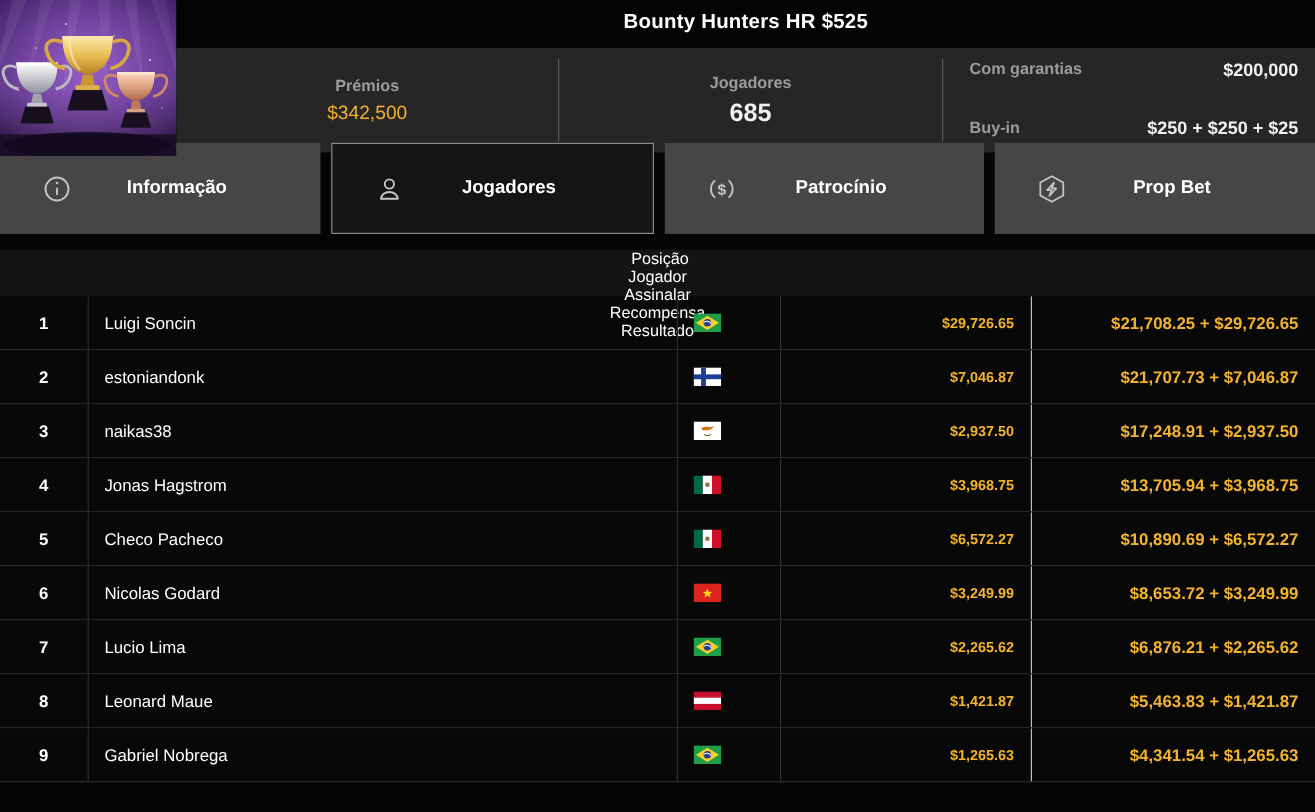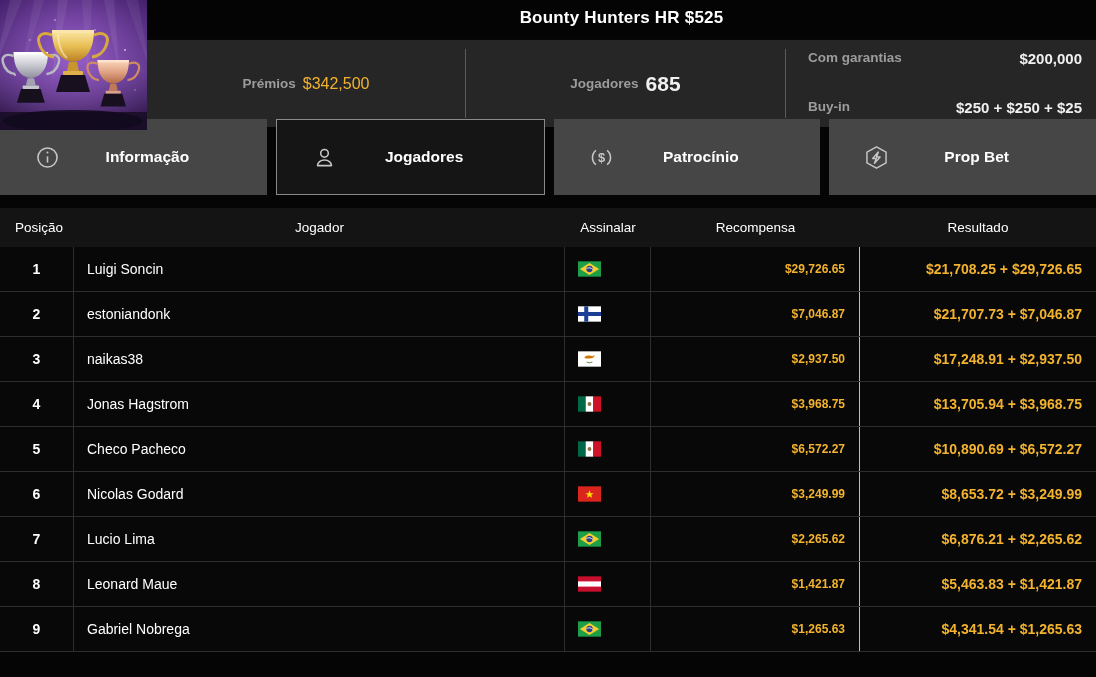--- a/index.html
+++ b/index.html
@@ -14,21 +14,21 @@
   .trophy-art { position:absolute; left:0; top:0; width:147px; height:130px; z-index:2; display:block; }
   .titlebar {
     margin-left:147px; height:36px; background:#040404;
     display:flex; align-items:center; justify-content:center;
   }
   .title { color:#ffffff; font-weight:700; font-size:17px; letter-spacing:.2px; }
   .stats {
     margin-left:147px; margin-top:4px; height:87px; background:#262626;
     display:flex; align-items:stretch;
   }
-  .stat-block { width:318px; display:flex; flex-direction:row; align-items:center; justify-content:center; gap:7px; }
+  .stat-block { width:318px; display:flex; flex-direction:column; align-items:center; justify-content:center; gap:7px; }
   .stat-block.second { width:319px; }
   .vdiv { width:1px; background:#5a5a5a; margin:9px 0; }
   .stat-label { color:#9c9c9c; font-size:13.5px; font-weight:700; }
   .stat-value-gold { color:#f2b230; font-size:16px; font-weight:400; }
   .stat-value-white { color:#f0f0f0; font-size:21px; font-weight:700; }
   .details { flex:1; padding:10px 14px 11px 22px; display:flex; flex-direction:column; justify-content:space-between; }
   .detail-row { display:flex; justify-content:space-between; align-items:flex-start; }
   .detail-label { color:#9c9c9c; font-weight:700; font-size:13.5px; }
   .detail-value { color:#f0f0f0; font-weight:700; font-size:15px; }
   
@@ -37,21 +37,21 @@
     flex:1; position:relative; background:#464646; cursor:pointer;
     display:flex; align-items:center; justify-content:center;
   }
   .tab.active { background:#151515; border:1px solid #8a8a8a; }
   .tab-icon { position:absolute; left:34px; width:27px; height:27px; }
   .tab-icon svg { width:100%; height:100%; display:block; }
   .tab-label { color:#ffffff; font-weight:700; font-size:15.5px;padding-left:28px; }
   
   .thead {
     display:flex; align-items:center; margin-top:13px; height:39px;
-    background:#141414; color:#ffffff; font-size:13.5px;
+    background:#141414; color:#ffffff; font-size:13.5px;flex-direction:column;
   }
   .th-pos    { width:74px; padding-left:15px; }
   .th-player { width:491px; text-align:center; }
   .th-flag   { width:86px; text-align:center; }
   .th-reward { width:209px; text-align:center; }
   .th-result { flex:1; text-align:center; }
   .tbody { }
   .row {
     display:flex; align-items:stretch; height:45px;
     background:#080808; border-bottom:1px solid #2e2e2e;

